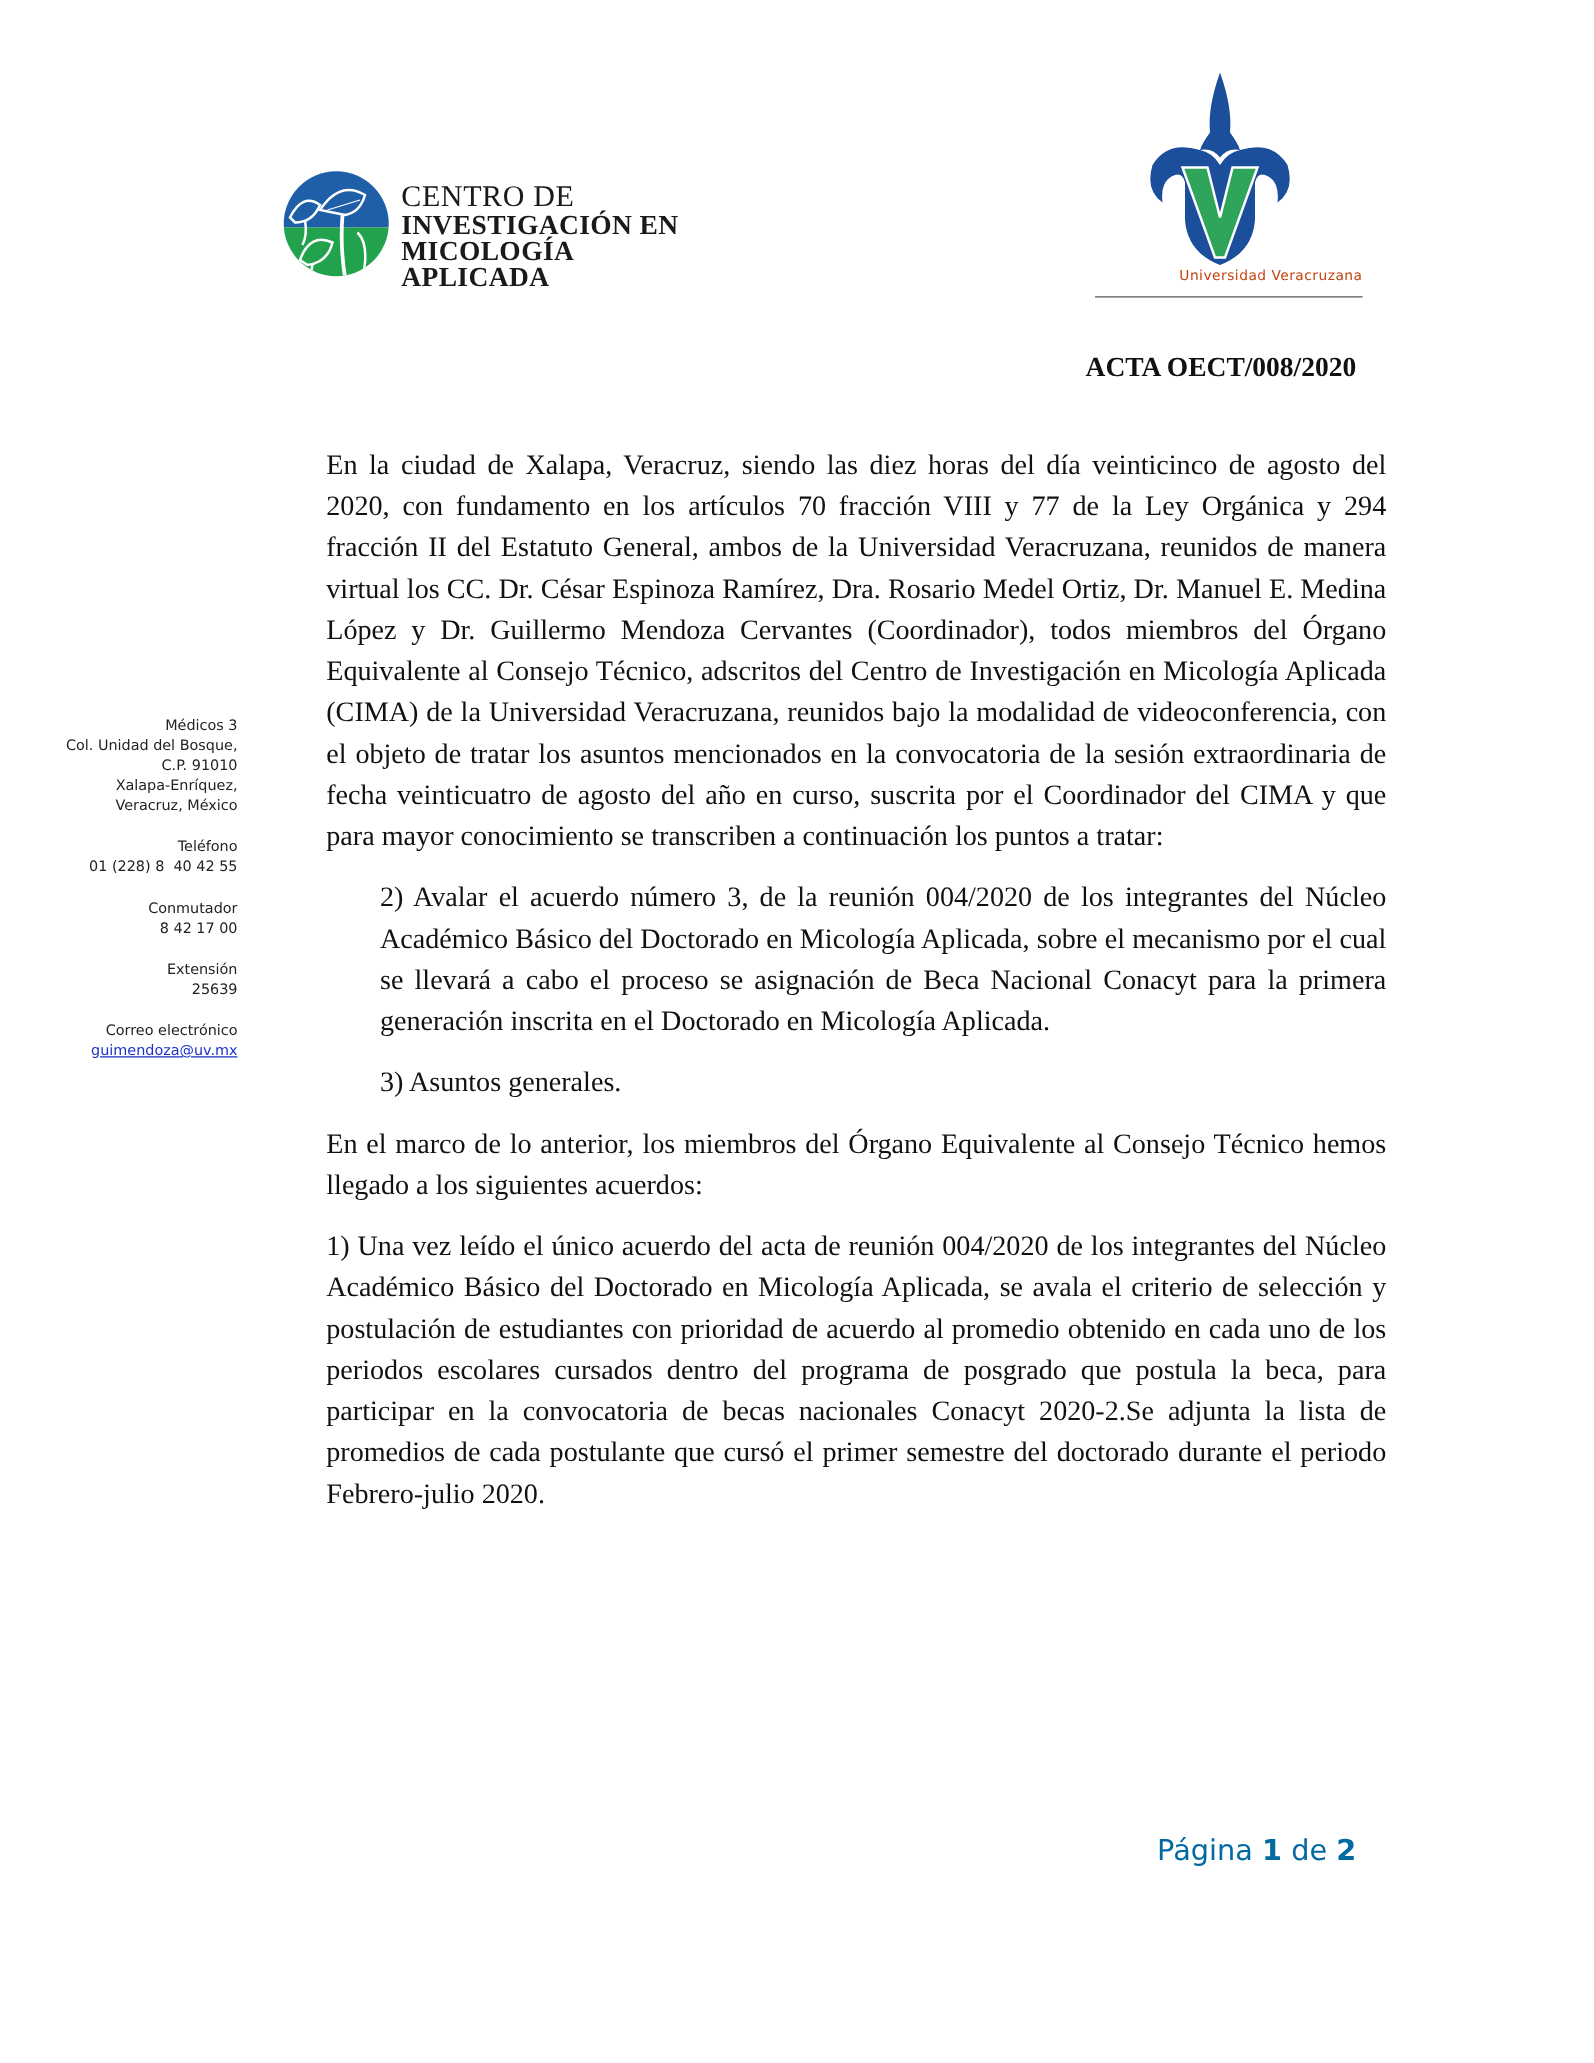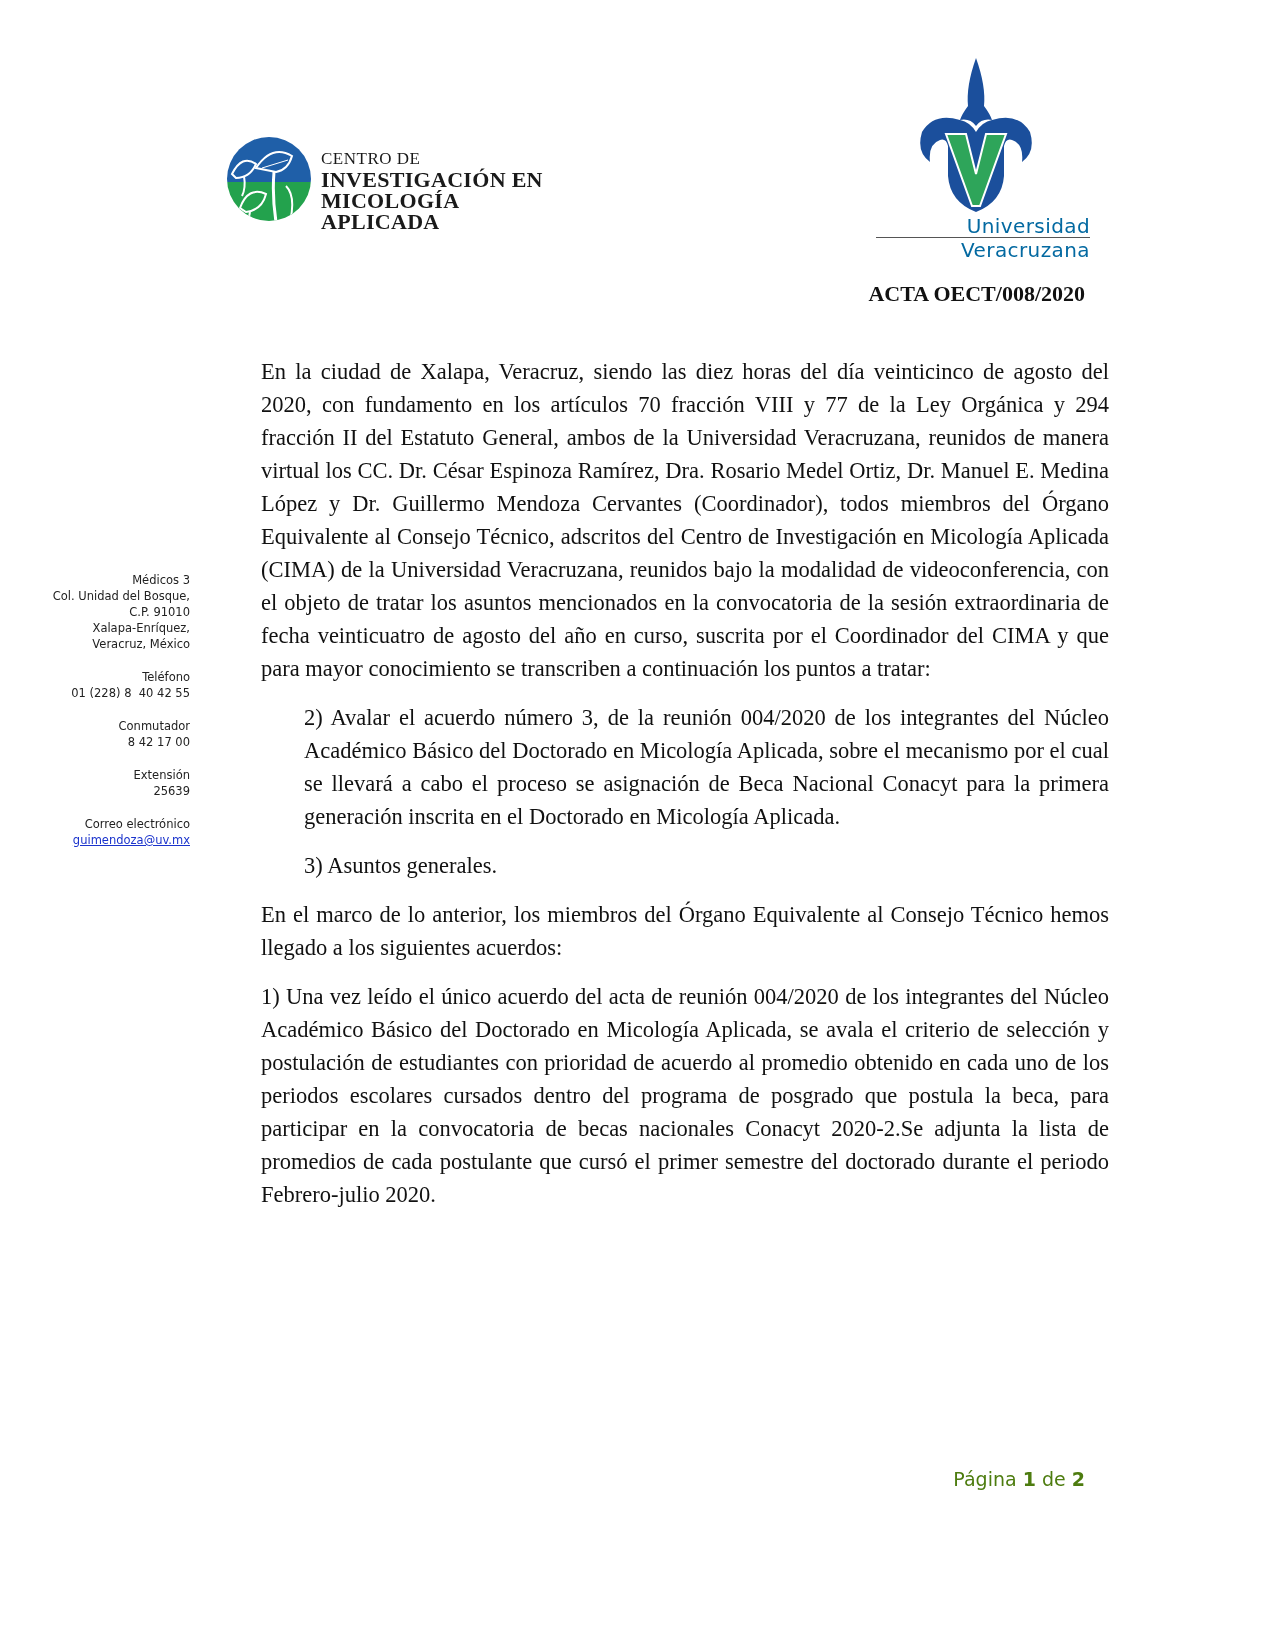--- a/index.html
+++ b/index.html
@@ -3,43 +3,43 @@
 <meta charset="utf-8">
 <style>
   html, body { margin: 0; padding: 0; background: #ffffff; }
   body { width: 1275px; height: 1650px; position: relative; overflow: hidden; color: #111; }
   .abs { position: absolute; }
 
   
   #cima-logo { left: 226px; top: 136px; width: 340px; height: 88px; }
   #cima-circle { position: absolute; left: 0; top: 0; width: 86px; height: 86px; }
   #cima-text { position: absolute; left: 95px; top: 12px; font-family: "Liberation Serif", serif; color: #1a1a1a; line-height: 21px; }
-  #cima-text .l1 { font-size: 17px; letter-spacing: 0.5px; }
+  #cima-text .l1 { font-size: 24px; letter-spacing: 0.5px; }
   #cima-text .l2, #cima-text .l3 { font-size: 22px; font-weight: bold; letter-spacing: 0.3px; }
 
   #uv-logo { left: 876px; top: 56px; width: 220px; height: 186px; }
   #uv-emblem { position: absolute; left: 40px; top: 0; width: 120px; height: 158px; }
-  #uv-name { position: absolute; left: 0; top: 158px; width: 214px; text-align: right; font-family: "DejaVu Sans", sans-serif; font-size: 20px; color: #0369a1; letter-spacing: 0.4px; }
+  #uv-name { position: absolute; left: 0; top: 158px; width: 214px; text-align: right; font-family: "DejaVu Sans", sans-serif; font-size: 11px; color: #c2410c; letter-spacing: 0.4px; }
   #uv-underline { position: absolute; left: 0; top: 181px; width: 214px; height: 1px; background: #555; }
 
   
   #acta-title { right: 190px; top: 281px; font-family: "Liberation Serif", serif; font-weight: bold; font-size: 22px; }
 
   
   #contact { left: 40px; top: 572px; width: 150px; text-align: right; font-family: "DejaVu Sans", sans-serif; font-size: 11.5px; line-height: 16px; color: #222; }
   #contact .grp { margin-bottom: 17px; }
   #contact a { color: #1a33cc; }
 
   
   #body { left: 237px; top: 355px; width: 848px; font-family: "Liberation Serif", serif; font-size: 22.5px; line-height: 33px; text-align: justify; color: #111; margin-left: 24px; }
   #body p { margin: 0; }
   #body .gap { margin-top: 16px; }
   #body .item { padding-left: 43px; }
 
-  #footer { right: 190px; top: 1468px; font-family: "DejaVu Sans", sans-serif; font-size: 19px; color: #4d7c0f; }
+  #footer { right: 190px; top: 1468px; font-family: "DejaVu Sans", sans-serif; font-size: 23px; color: #0369a1; }
   #footer b { font-weight: bold; }
 </style>
 </head>
 <body>
 
 <div id="cima-logo" class="abs">
   <svg id="cima-circle" viewBox="0 0 86 86">
     <defs>
         <clipPath id="cc">
           <circle cx="43" cy="43" r="42"></circle>

